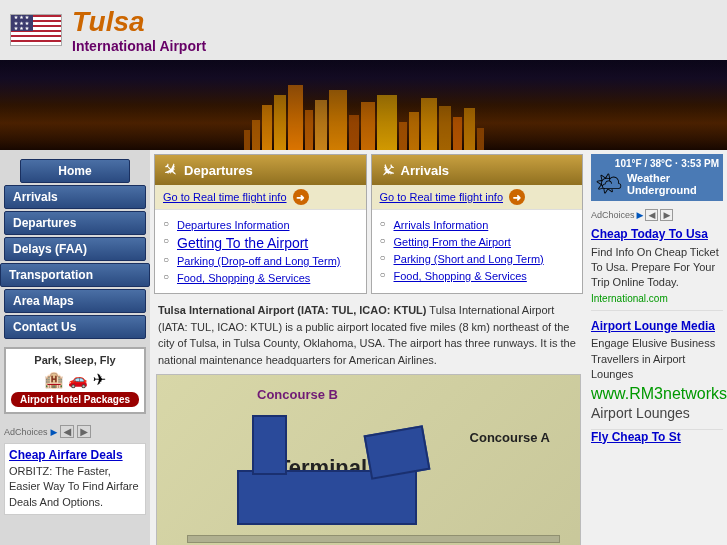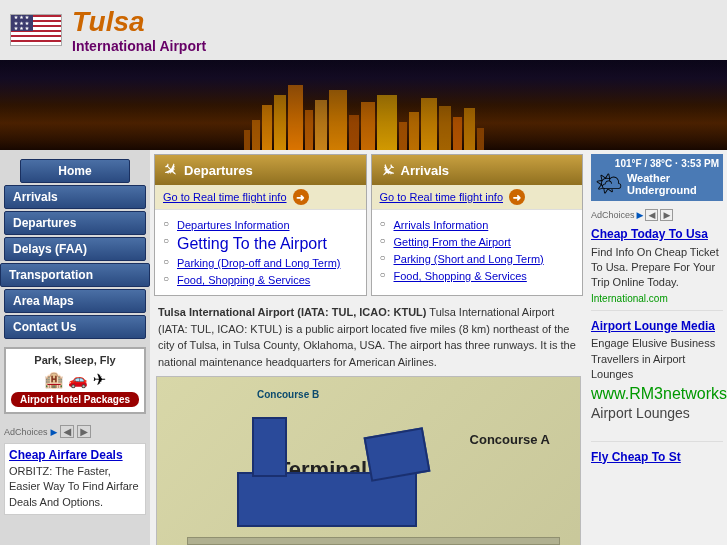--- a/index.html
+++ b/index.html
@@ -89,21 +89,21 @@
           <span style="font-size:18px; transform:rotate(45deg); display:inline-block;">✈</span>
           <span style="font-weight:bold; font-size:13px;">Departures</span>
         </div>
         <div style="background:#ede8c8; padding:4px 8px; display:flex; align-items:center; gap:6px; border-bottom:1px solid #ddd; cursor:pointer;">
           <span style="color:#0000cc; font-size:11px; text-decoration:underline;">Go to Real time flight info</span>
           <span style="background:#cc6600; color:white; border-radius:50%; width:16px; height:16px; display:flex; align-items:center; justify-content:center; font-size:10px; font-weight:bold; flex-shrink:0;">➜</span>
         </div>
         <div style="padding:5px 8px;">
           <ul style="list-style:none; padding:0;">
             <li style="margin:3px 0; padding-left:14px; position:relative; cursor:pointer;"><span style="position:absolute;left:0;color:#666;font-size:10px;">○</span><a style="color:#0000cc;text-decoration:underline;font-size:11px;">Departures Information</a></li>
-            <li style="margin:3px 0; padding-left:14px; position:relative; cursor:pointer;"><span style="position:absolute;left:0;color:#666;font-size:10px;">○</span><a style="color:#0000cc;font-size:16px;margin-top:34px;">Getting To the Airport</a></li>
+            <li style="margin:3px 0; padding-left:14px; position:relative; cursor:pointer;"><span style="position:absolute;left:0;color:#666;font-size:10px;">○</span><a style="color:#0000cc;text-decoration:underline;font-size:14px;margin-top:34px;">Getting To the Airport</a></li>
             <li style="margin:3px 0; padding-left:14px; position:relative; cursor:pointer;"><span style="position:absolute;left:0;color:#666;font-size:10px;">○</span><a style="color:#0000cc;text-decoration:underline;font-size:11px;">Parking (Drop-off and Long Term)</a></li>
             <li style="margin:3px 0; padding-left:14px; position:relative; cursor:pointer;"><span style="position:absolute;left:0;color:#666;font-size:10px;">○</span><a style="color:#0000cc;text-decoration:underline;font-size:11px;">Food, Shopping &amp; Services</a></li>
           </ul>
         </div>
       </div>
 
       <div style="flex:1; border:1px solid #aaa; background:white;">
         <div style="background:linear-gradient(to bottom,#c8a040,#907020); color:white; padding:4px 8px; display:flex; align-items:center; gap:6px;">
           <span style="font-size:18px; transform:rotate(135deg); display:inline-block;">✈</span>
           <span style="font-weight:bold; font-size:13px;">Arrivals</span>
@@ -124,21 +124,21 @@
     </div>
 
     <div style="font-size:11px; line-height:1.5; color:#333; margin:4px 2px; padding:2px;">
       <strong>Tulsa International Airport (IATA: TUL, ICAO: KTUL)</strong> <span>Tulsa International Airport (IATA: TUL, ICAO: KTUL) is a public airport located five miles (8 km) northeast of the city of Tulsa, in Tulsa County, Oklahoma, USA. The airport has three runways. It is the national maintenance headquarters for American Airlines.</span>
     </div>
 
     <div style="background:#d0cfa0; border:1px solid #bbb; margin:4px 2px; height:200px; position:relative; overflow:hidden;">
 
       <div style="position:absolute; top:0; left:0; right:0; bottom:0; background:linear-gradient(135deg, #d8d7a8 0%, #c8c79a 100%);"></div>
 
-      <div style="position:absolute; top:12px; left:100px; font-weight:bold; font-size:10px; color:#0c4a6e;">Concourse B</div>
+      <div style="position:absolute; top:12px; left:100px; font-weight:bold; font-size:13px; color:#701a75;">Concourse B</div>
 
       <div style="position:absolute; top:55px; right:30px; font-weight:bold; font-size:13px; color:#222;">Concourse A</div>
 
       <div style="position:absolute; top:80px; left:120px; font-size:22px; font-weight:bold; color:#222;">Terminal</div>
 
       <div style="position:absolute; top:95px; left:80px; width:180px; height:55px; background:#2a4a9a; border:2px solid #1a3070;"></div>
 
       <div style="position:absolute; top:40px; left:95px; width:35px; height:60px; background:#2a4a9a; border:2px solid #1a3070;"></div>
 
       <div style="position:absolute; top:55px; left:210px; width:60px; height:45px; background:#2a4a9a; border:2px solid #1a3070; transform:rotate(-10deg);"></div>
@@ -167,21 +167,21 @@
       <span style="border:1px solid #999; padding:0 2px; cursor:pointer;">◀</span>
       <span style="border:1px solid #999; padding:0 2px; cursor:pointer;">▶</span>
     </div>
 
     <div style="margin-bottom:8px; border-bottom:1px solid #ddd; padding-bottom:6px;">
       <div style="color:#0000cc; font-weight:bold; font-size:12px; text-decoration:underline; cursor:pointer; line-height:1.3;">Cheap Today To Usa</div>
       <div style="color:#333; font-size:11px; margin:2px 0; line-height:1.4;">Find Info On Cheap Ticket To Usa. Prepare For Your Trip Online Today.</div>
       <div style="color:#009900; font-size:10px; cursor:pointer;">International.com</div>
     </div>
 
-    <div style="margin-bottom:8px; border-bottom:1px solid #ddd; padding-bottom:20px;">
+    <div style="border-bottom:1px solid #ddd; padding-bottom:8px;">
       <div style="color:#0000cc; font-weight:bold; font-size:12px; text-decoration:underline; cursor:pointer; line-height:1.3;">Airport Lounge Media</div>
       <div style="color:#333; font-size:11px; margin:2px 0; line-height:1.4;">Engage Elusive Business Travellers in Airport Lounges</div>
       <div style="color:#009900; font-size:16px; cursor:pointer;">www.RM3networks.com</div>
       <div style="color:#444; font-size:14px; margin-top:2px;">Airport Lounges</div>
     </div>
 
     <div style="margin-bottom:4px;">
       <div style="color:#0000cc; font-weight:bold; font-size:12px; text-decoration:underline; cursor:pointer; line-height:1.3;">Fly Cheap To St</div>
     </div>
 

